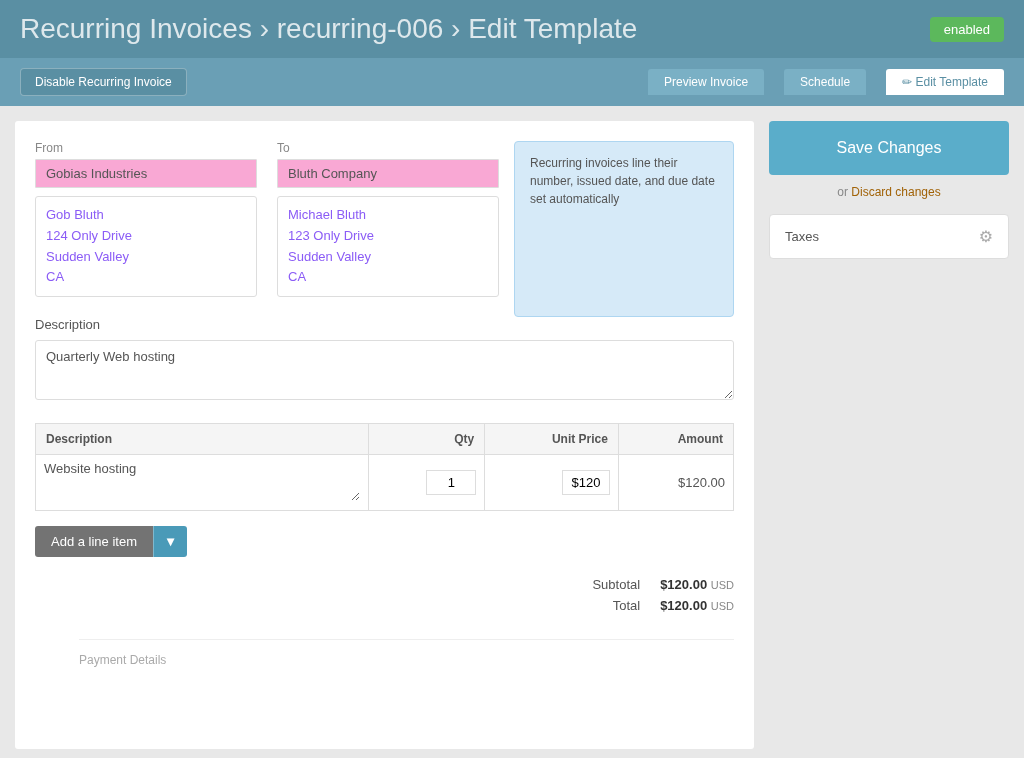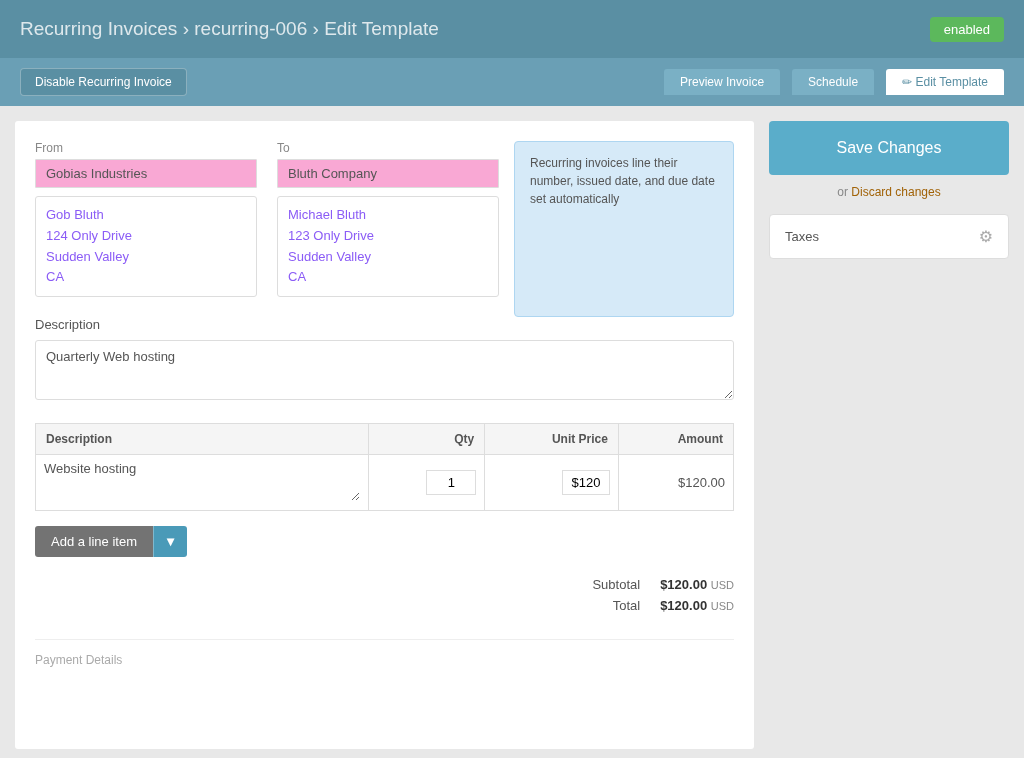--- a/index.html
+++ b/index.html
@@ -9,21 +9,21 @@
     .header {
       background: #5a8fa3;
       padding: 0 20px;
       height: 58px;
       display: flex;
       align-items: center;
       justify-content: space-between;
     }
     .header-title {
       color: #fff;
-      font-size: 19px;
+      font-size: 28px;
       font-weight: 300;
     }
     .header-title span { opacity: 0.8; }
     .enabled-badge {
       background: #5cb85c;
       color: #fff;
       padding: 5px 14px;
       border-radius: 4px;
       font-size: 13px;
     }
@@ -38,21 +38,21 @@
     }
     .disable-btn {
       background: #5a8fa3;
       color: #fff;
       border: 1px solid rgba(255,255,255,0.3);
       padding: 6px 14px;
       border-radius: 4px;
       cursor: pointer;
       font-size: 12px;
     }
-    .toolbar-right { display: flex; gap: 12px; }
+    .toolbar-right { display: flex; gap: 20px; }
     .tab-btn {
       background: #7ab0c5;
       color: #fff;
       border: none;
       padding: 6px 16px;
       cursor: pointer;
       font-size: 12px;
       border-radius: 3px 3px 0 0;
     }
     .tab-btn.active {
@@ -270,20 +270,21 @@
       font-size: 11px;
       color: #888;
     }
 
     
     .payment-details {
       clear: both;
       border-top: 1px solid #eee;
       padding-top: 12px;
       margin-top: 10px;
+      margin-left: 44px;
     }
     .payment-details-label {
       font-size: 12px;
       color: #aaa;
     }
 
     
     .addr-wrapper {
       border: 1px solid #ddd;
       border-radius: 3px;

